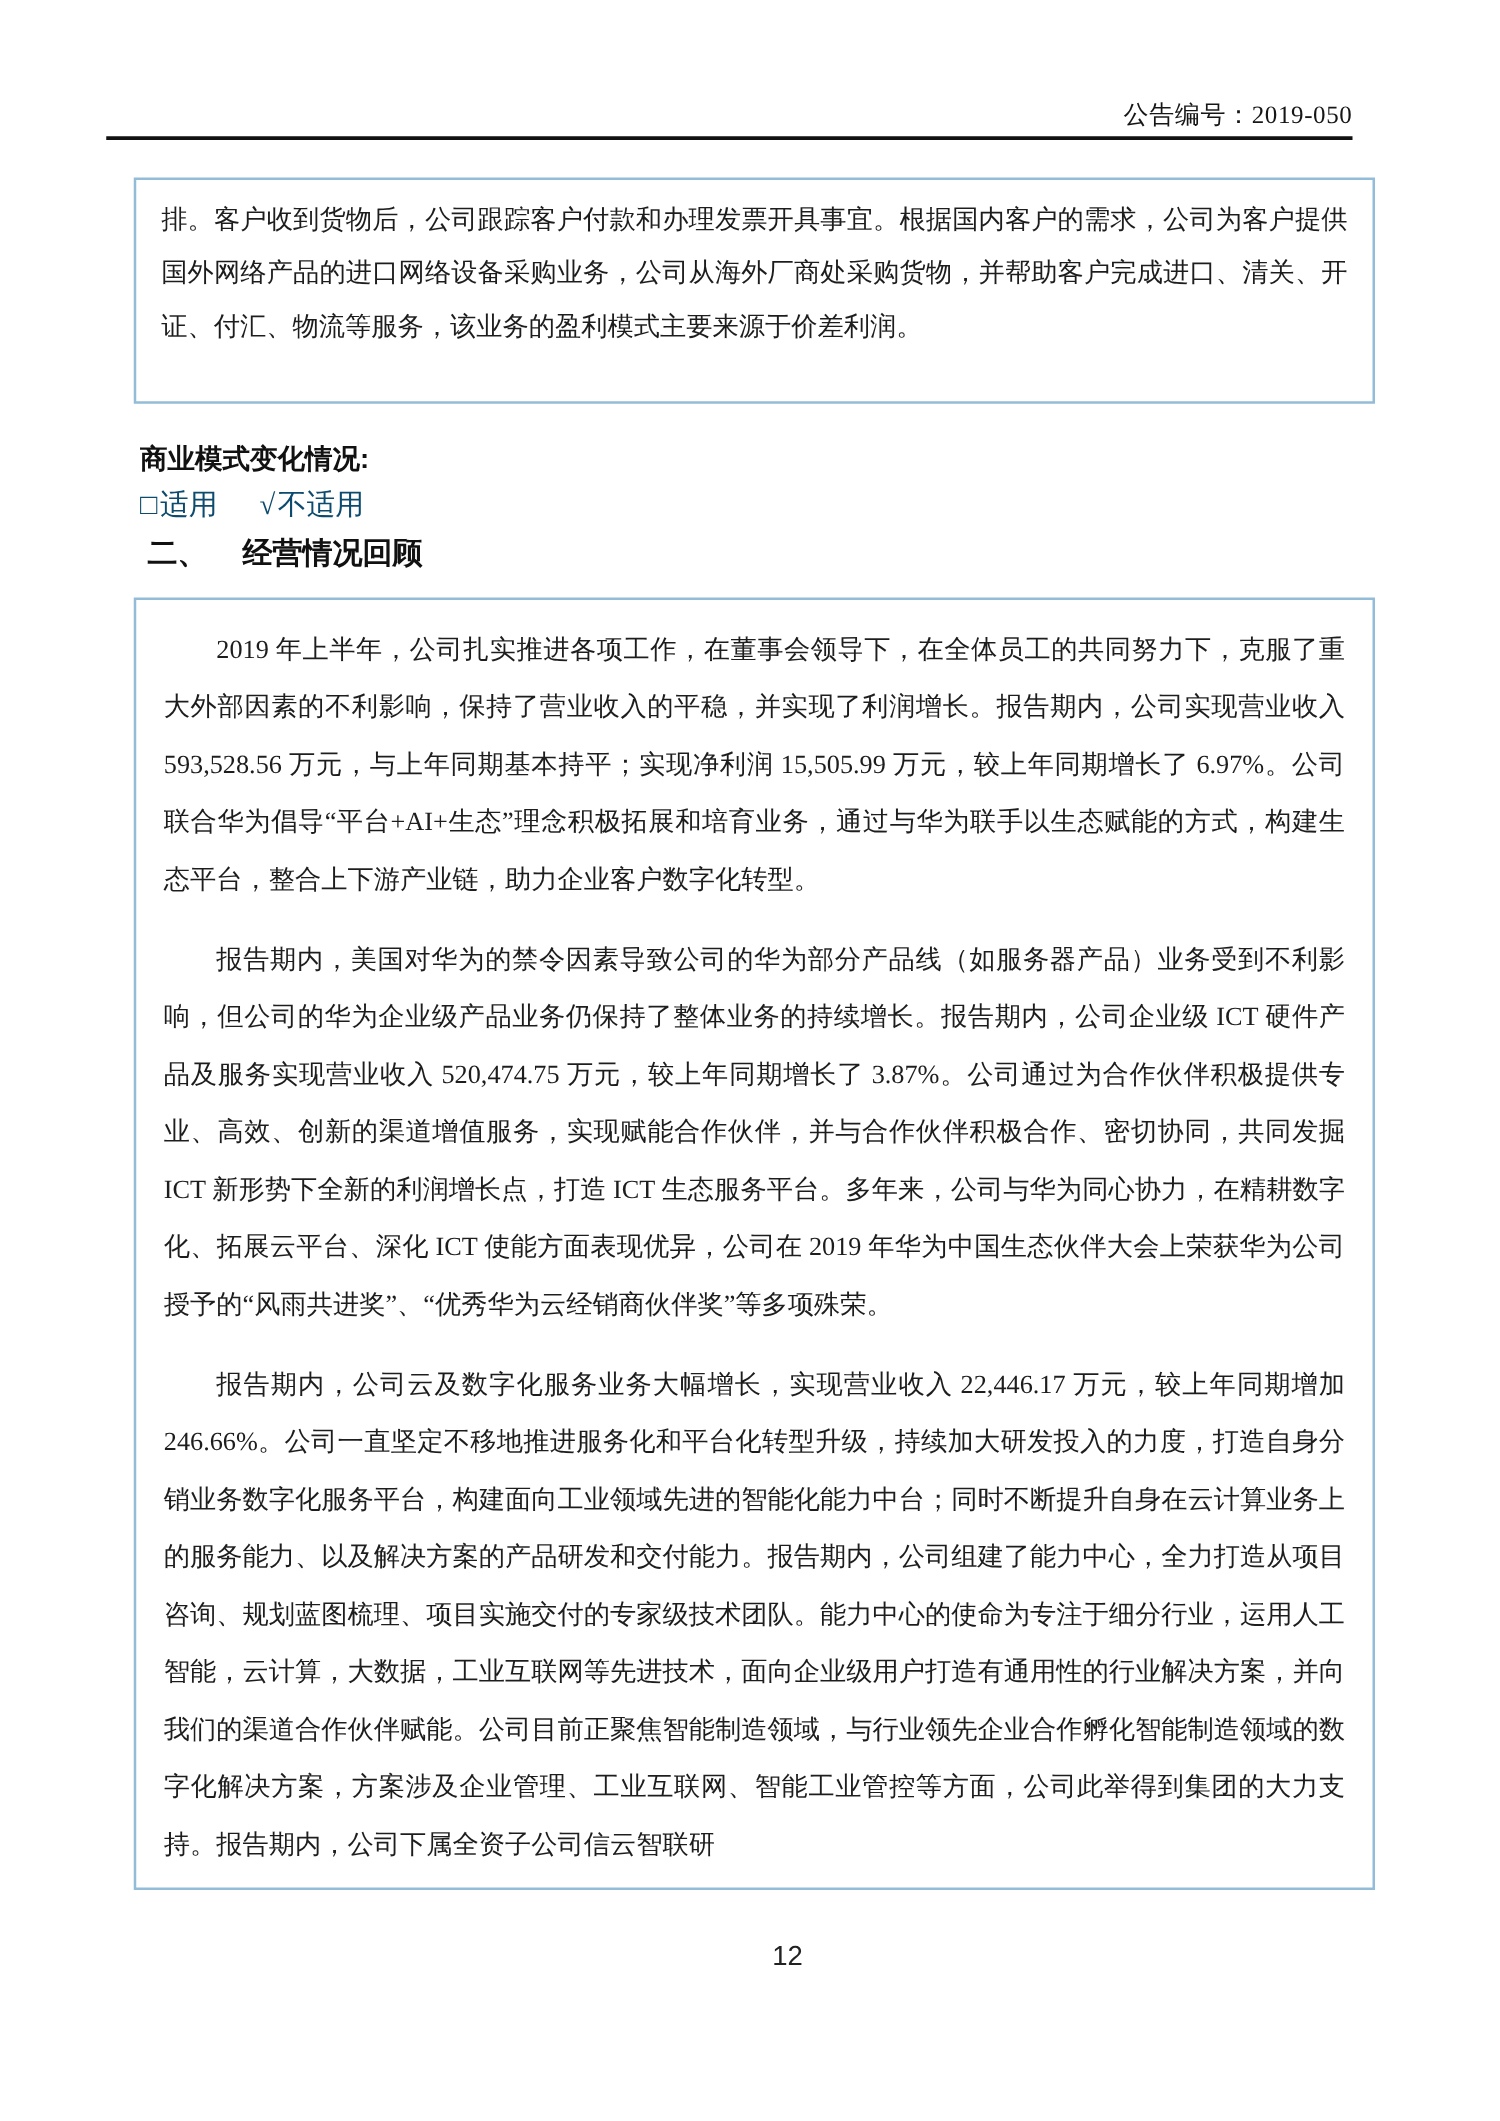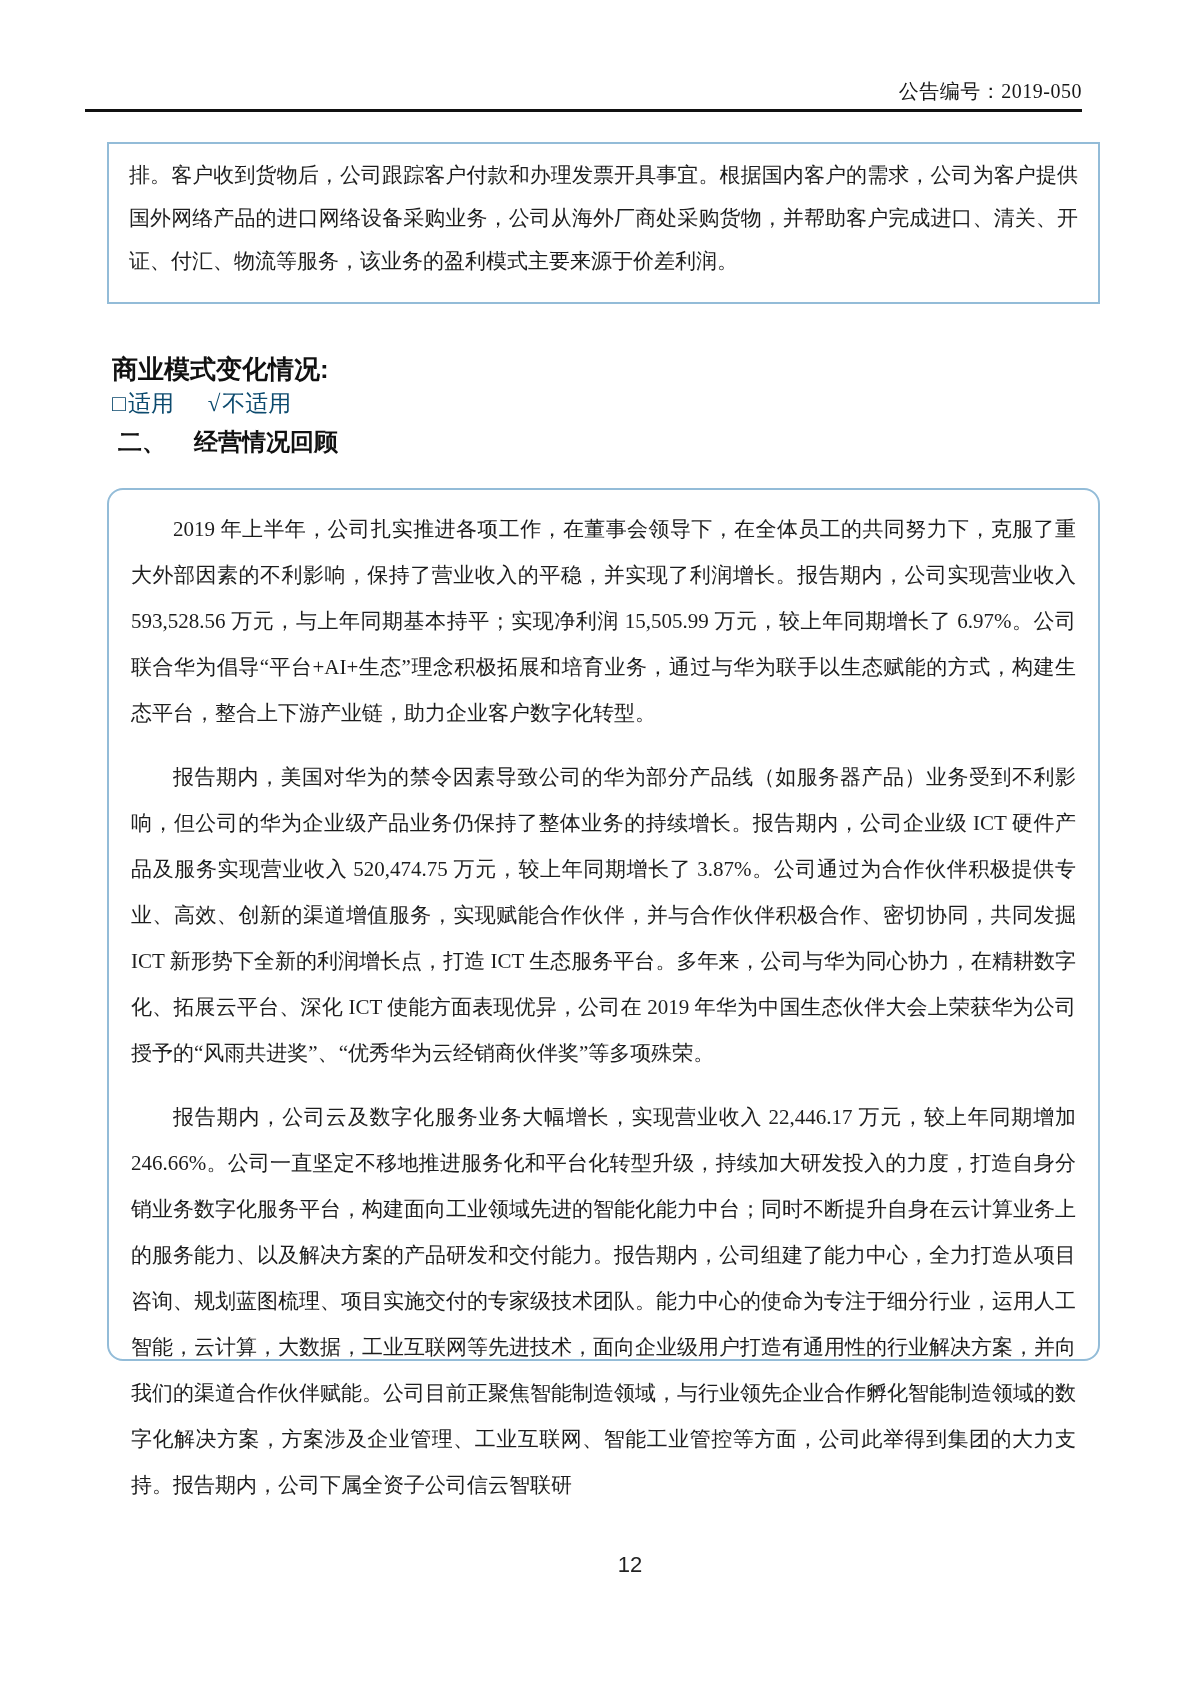--- a/index.html
+++ b/index.html
@@ -32,37 +32,37 @@
   }
   .text-box {
     position: absolute;
     left: 107px;
     width: 993px;
     border: 2px solid var(--border-blue, #93bcd8);
     background: #ffffff;
   }
   .box-continuation {
     top: 142px;
-    height: 162px;
+    height: 181px;
     padding: 10px 20px 0 20px;
   }
   .box-continuation p {
     font-size: 21px;
     line-height: 43px;
     text-align: justify;
     text-justify: inter-ideograph;
   }
   .box-continuation p.indented { text-indent: 2em; }
   .bm-heading {
     position: absolute;
     top: 352px;
     left: 112px;
     font-family: "Liberation Sans", "DejaVu Sans", sans-serif;
     font-weight: bold;
-    font-size: 26px;
+    font-size: 22px;
     color: #111111;
   }
   .bm-options {
     position: absolute;
     top: 388px;
     left: 112px;
     font-size: 23px;
     color: #0c4a6e;
   }
   .bm-options .option { margin-right: 28px; }
@@ -71,24 +71,23 @@
     position: absolute;
     top: 426px;
     left: 118px;
     font-family: Liberation Mono, monospace;
     font-weight: bold;
     font-size: 24px;
     color: #111111;
   }
   .section-heading .sec-no { margin-right: 28px; }
   .box-review {
-    top: 488px;
-    height: 873px;
+    top: 478px;
+    height: 1034px;
     padding: 16px 22px 0 22px;
-    border-radius: 16px;
   }
   .box-review p {
     font-size: 21px;
     line-height: 46px;
     text-align: justify;
     text-justify: inter-ideograph;
     text-indent: 2em;
     margin-bottom: 18px;
   }
   .box-review p:last-child { margin-bottom: 0; }

